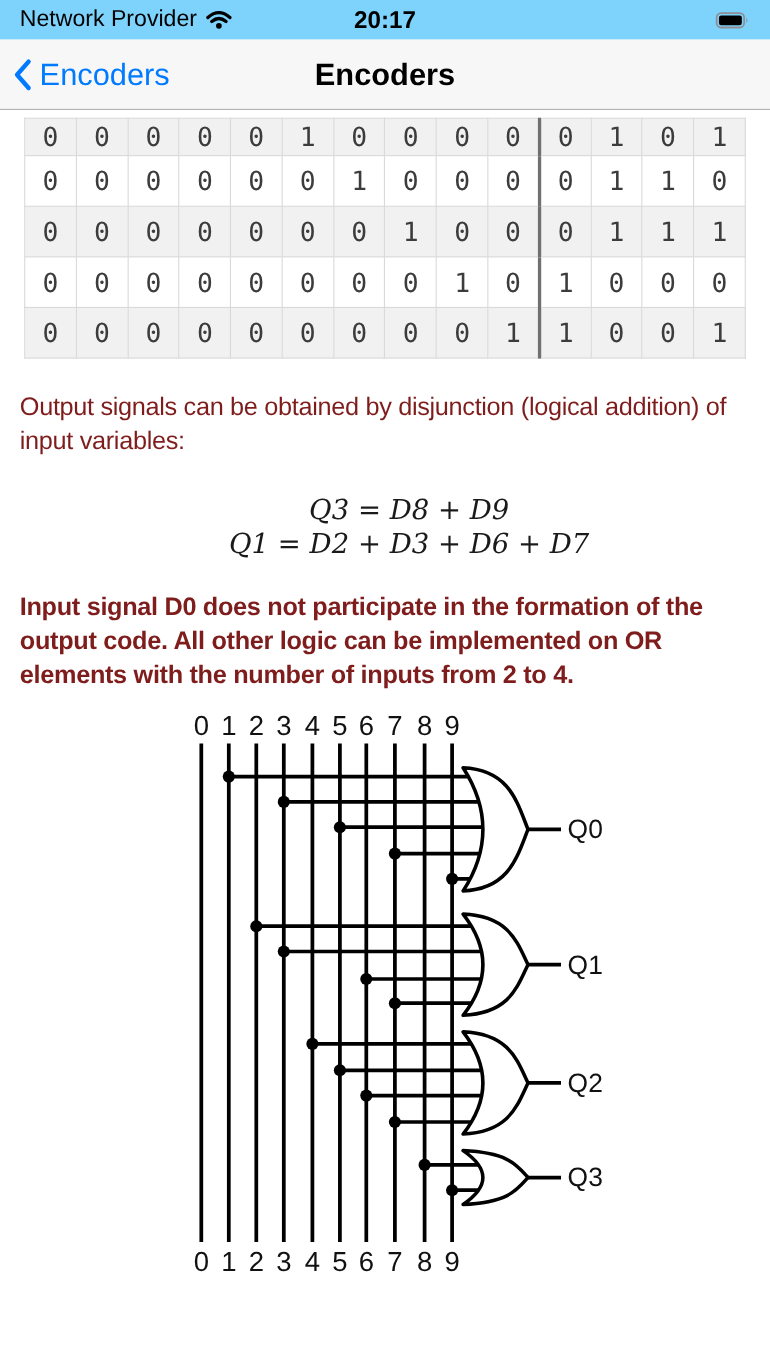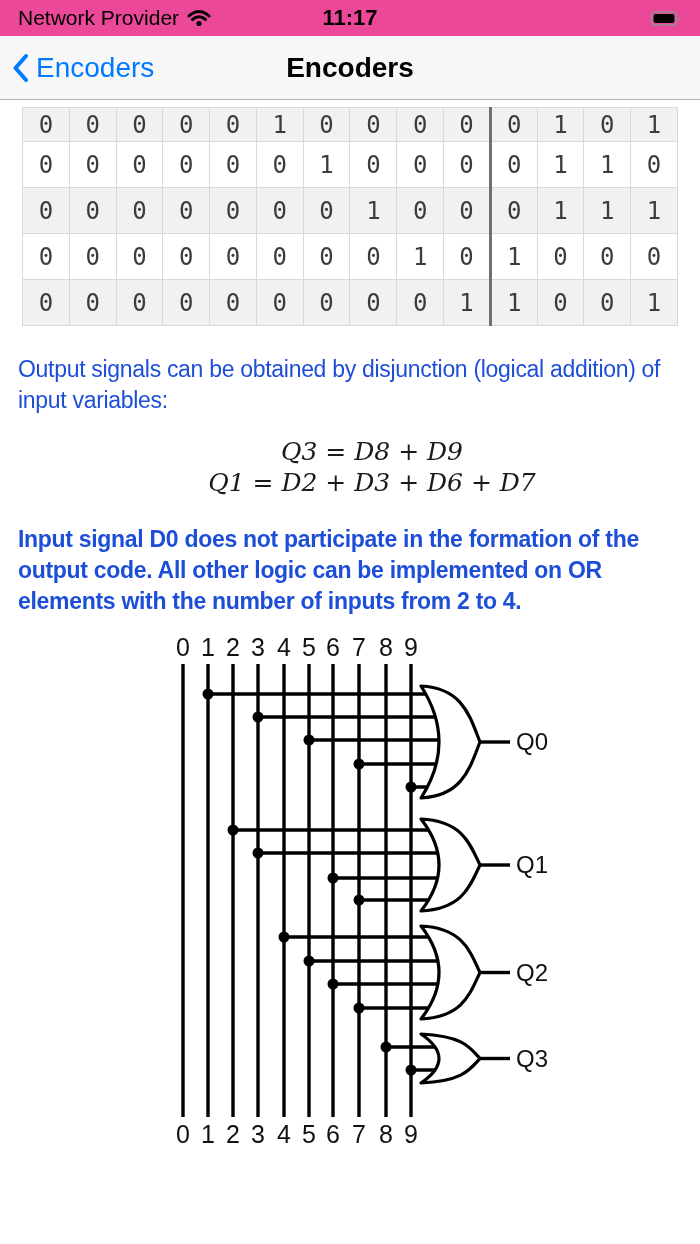--- a/index.html
+++ b/index.html
@@ -5,21 +5,21 @@
   html,body{margin:0;padding:0;}
   body{
     width:700px;height:1244px;background:#ffffff;overflow:hidden;
     font-family:"Liberation Sans",sans-serif;
     -webkit-font-smoothing:antialiased;
   }
   .screen{position:relative;width:700px;height:1244px;}
 
   
   .status-bar{
-    height:36px;background:#ec4899;display:flex;align-items:center;
+    height:36px;background:#7dd3fc;display:flex;align-items:center;
     position:relative;padding:0 18px;box-sizing:border-box;
   }
   .sb-left{display:flex;align-items:center;gap:8px;}
   .carrier{font-size:21px;color:#000;}
   .sb-time{
     position:absolute;left:0;right:0;text-align:center;
     font-size:22px;font-weight:600;color:#000;pointer-events:none;
   }
   .sb-right{margin-left:auto;display:flex;align-items:center;z-index:1;}
 
@@ -51,27 +51,27 @@
     font-family:"DejaVu Sans Mono",monospace;font-size:24px;color:#3c3c3c;
   }
   table.truth tr:nth-child(odd) td{background:#f1f1f2;}
   table.truth tr:nth-child(even) td{background:#ffffff;}
   table.truth tr.cut td{height:33px;}
   table.truth td.sep{border-left:3px solid #707070;}
 
   
   .para{
     margin:0 18px;width:666px;
-    font-size:23px;line-height:31px;color:#1d4ed8;letter-spacing:-0.3px;
+    font-size:23px;line-height:31px;color:#7f1d1d;letter-spacing:-0.3px;
   }
   .para.p1{margin-top:28px;}
   .para.p2{margin-top:26px;font-weight:bold;}
 
   
-  .equations{margin-top:20px;padding-left:44px;}
+  .equations{margin-top:32px;padding-left:44px;}
   .eq-line{
     text-align:center;font-family:"DejaVu Serif","Liberation Serif",serif;
     font-style:italic;font-size:25px;line-height:31px;color:#1a1a1a;
   }
 
   
   #circuit{display:block;margin-top:14px;}
   #circuit text{font-family:"Liberation Sans",sans-serif;fill:#111;}
   #circuit .dlabel{font-size:25px;}
   #circuit .qlabel{font-size:24px;}
@@ -83,21 +83,21 @@
 
   <div class="status-bar">
     <div class="sb-left">
       <span class="carrier">Network Provider</span>
       <svg width="24" height="18" viewBox="0 0 24 18">
         <path d="M2 7 Q12 -2 22 7" fill="none" stroke="#000" stroke-width="3" stroke-linecap="round"></path>
         <path d="M5.5 10.5 Q12 5 18.5 10.5" fill="none" stroke="#000" stroke-width="3" stroke-linecap="round"></path>
         <circle cx="12" cy="14.5" r="2.6" fill="#000"></circle>
       </svg>
     </div>
-    <div class="sb-time">11:17</div>
+    <div class="sb-time">20:17</div>
     <div class="sb-right">
       <svg width="32" height="17" viewBox="0 0 32 17">
         <rect x="1.5" y="2" width="25" height="13" rx="4" fill="none" stroke="#8e8e93" stroke-width="1.6"></rect>
         <rect x="3.6" y="4.1" width="20.8" height="8.8" rx="2" fill="#000"></rect>
         <path d="M28.5 6 Q30.5 8.5 28.5 11 Z" fill="#8e8e93"></path>
       </svg>
     </div>
   </div>
 
   <div class="nav-bar">

